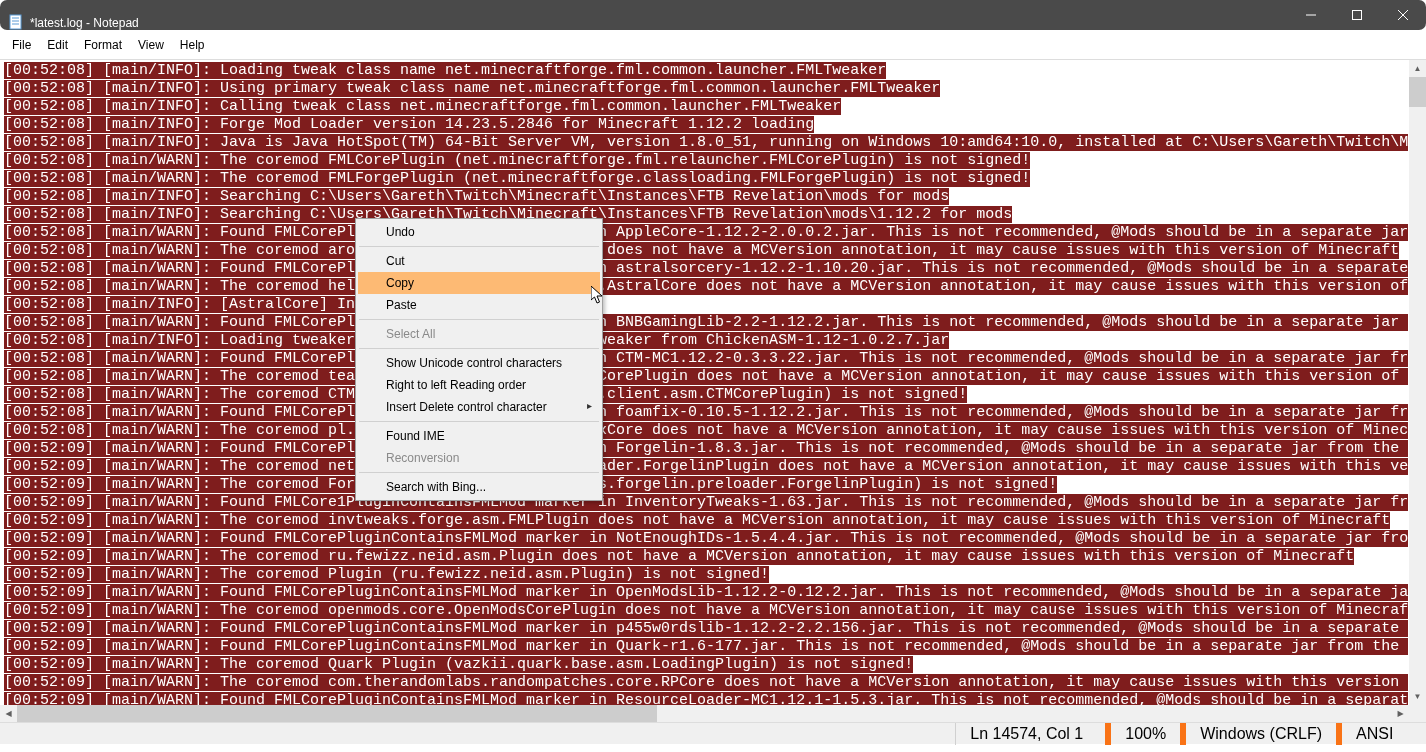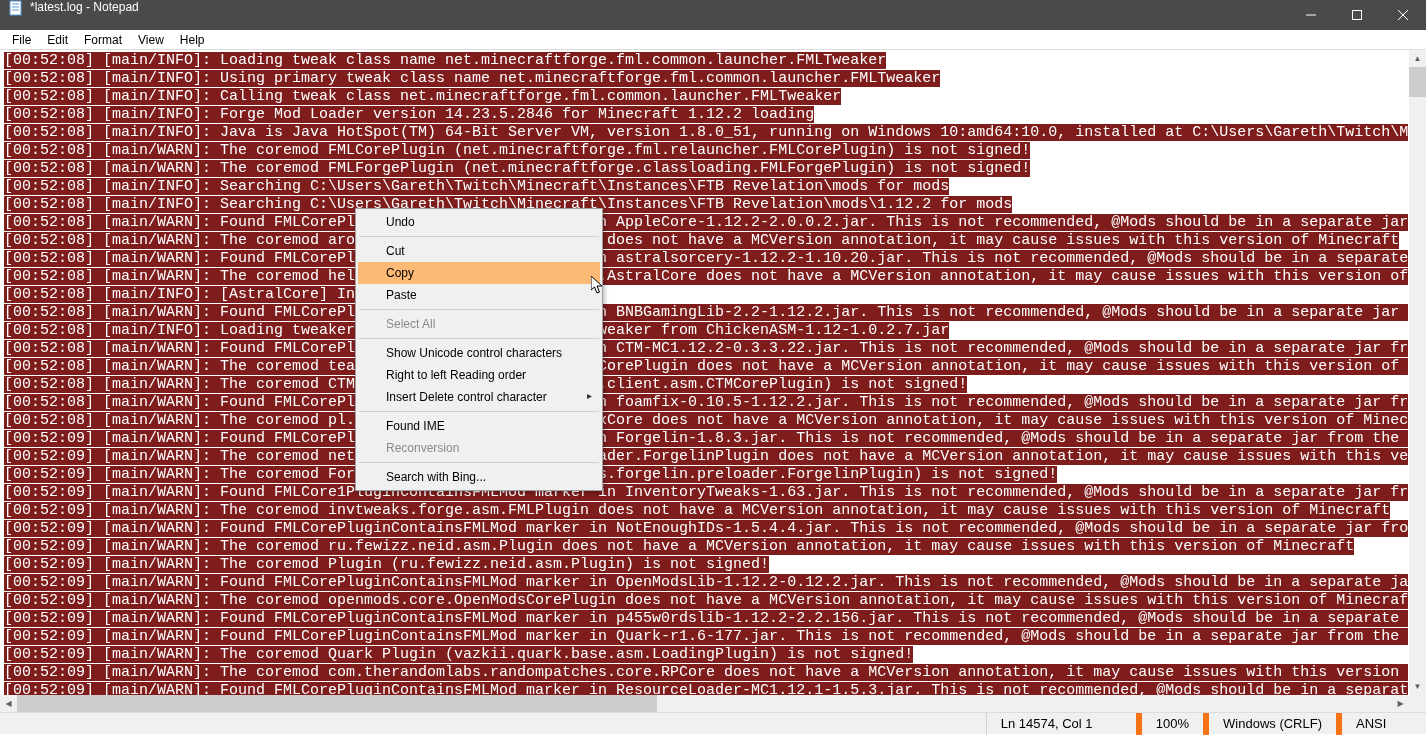--- a/index.html
+++ b/index.html
@@ -9,38 +9,39 @@
     background: #fff;
     overflow: hidden;
     width: 1426px;
     height: 752px;
   }
   .titlebar {
     height: 30px;
     background: #4a4a4a;
     color: #fff;
     display: flex;
-    align-items: flex-start;
+    align-items: flex-end;
     padding-left: 8px;
+    border-radius: 7px;
   }
   .titlebar .icon {
     width: 16px; height: 16px;
     margin-right: 6px;
     display: inline-flex;
     align-items: center; justify-content: center;
   }
   .titlebar .title { flex: 1; font-size: 12px; }
   .win-controls { display: flex; height: 30px; }
   .win-btn {
     width: 46px; height: 30px;
     display: flex; align-items: center; justify-content: center;
     color: #fff;
   }
   .menubar {
-    height: 20px;
+    height: 30px;
     background: #fff;
     display: flex;
     align-items: center;
     padding: 4px 4px;
     border-bottom: 1px solid #ddd;
     font-size: 12px;
   }
   .menubar .menu-item { padding: 2px 8px; cursor: default; }
   .content {
     position: relative;
@@ -137,21 +138,21 @@
     left:591px; top:226px;
     width:16px;height:20px;
     pointer-events:none;
   }
   .statusbar {
     height: 22px;
     background: #f0f0f0;
     border-top: 1px solid #ddd;
     display: flex;
     align-items: center;
-    font-size: 13px;
+    font-size: 16px;
   }
   .statusbar .spacer { flex:1; }
   .statusbar .cell {
     padding: 0 14px;
     border-left: 6px solid #f97316;
     height:22px;
     display:flex;align-items:center;
     min-width: 60px;
   }
   .statusbar .cell.first{border-left:1px solid #d0d0d0;}

